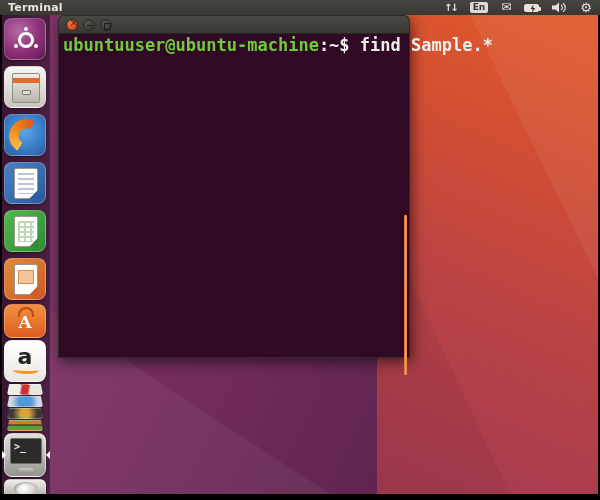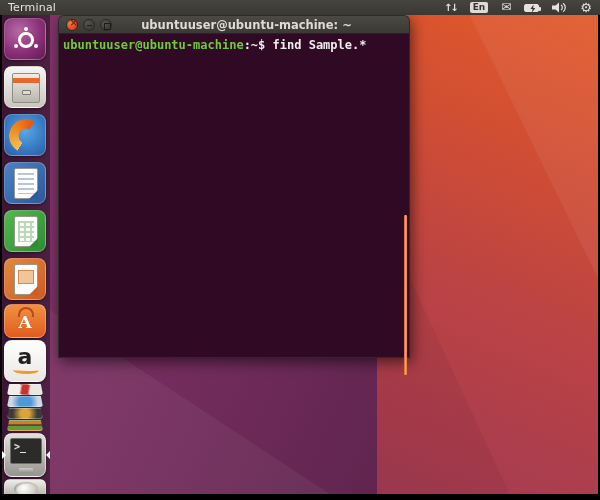--- a/index.html
+++ b/index.html
@@ -3,21 +3,21 @@
 <meta charset="utf-8">
 <style>
   * { margin:0; padding:0; box-sizing:border-box; }
   html,body { width:600px; height:500px; }
   body { background:#000; font-family:"DejaVu Sans", "Liberation Sans", sans-serif; overflow:hidden; position:relative; }
 
   
   .topbar { position:absolute; left:0; top:0; width:600px; height:15px;
     background:linear-gradient(#45443f,#393833); display:flex; align-items:center;
     padding:0 8px; z-index:50; }
-  .topbar .apptitle { color:#e8e4dc; font-size:11px; font-weight:normal; letter-spacing:.2px; }
+  .topbar .apptitle { color:#e8e4dc; font-size:11px; font-weight:bold; letter-spacing:.2px; }
   .indicators { margin-left:auto; display:flex; align-items:center; gap:13px; }
   .ind { color:#e6e2da; font-size:11px; line-height:15px; display:flex; align-items:center; }
   .arrows { font-weight:bold; font-size:10px; letter-spacing:-2px; }
   .enbox { background:#dedbd6; color:#36352f; font-size:9px; font-weight:bold;
     padding:0 3px; border-radius:2px; height:11px; line-height:11px; }
   .mailglyph { font-size:12px; }
   .battery { width:15px; height:8px; border:1px solid #e6e2da; border-radius:2px;
     background:#e6e2da; position:relative; }
   .battery::after { content:""; position:absolute; right:-3px; top:2px; width:2px; height:4px;
     background:#e6e2da; border-radius:0 1px 1px 0; }
@@ -135,21 +135,21 @@
   .wbtn.close::after { content:"×"; position:absolute; left:2.5px; top:-2.5px; color:#7a2605;
     font-size:10px; font-weight:bold; }
   .wbtn.min, .wbtn.max { background:radial-gradient(circle at 35% 30%, #55544f, #3c3b37 70%); }
   .wbtn.min::after { content:""; position:absolute; left:3px; top:5px; width:5px; height:1px; background:#1e1d1a; }
   .wbtn.max::after { content:""; position:absolute; left:3px; top:3px; width:5px; height:5px;
     border:1px solid #1e1d1a; }
   .wtitle { color:#dfdbd3; font-size:11.5px; font-weight:bold; margin:0 auto;
     transform:translateX(-14px); white-space:nowrap; }
   .termbody { position:absolute; left:0; top:19px; width:100%; height:324px;
     background:#300a24; border:1px solid #2c2b27; border-top:none; padding:3px 0 0 4px; }
-  .tline { font-family:"DejaVu Sans Mono","Liberation Mono",monospace; font-size:12px;
+  .tline { font-family:"DejaVu Sans Mono","Liberation Mono",monospace; font-size:17px;
     font-weight:bold; line-height:16px; white-space:pre; }
   .tline .p { color:#6fca3d; }
   .tline .w, .tline.out { color:#eeeeec; }
   .tscroll { position:absolute; right:2px; top:181px; width:3px; height:160px;
     background:linear-gradient(90deg,#d4622a,#f5a968 55%,#e07a35); border-radius:1px; }
 </style>
 </head>
 <body>
 
 <div class="topbar">
@@ -237,20 +237,19 @@
     <div class="licon ic-trash">
       <span class="crumple"></span>
     </div>
   </div>
 
   <div class="termwin">
     <div class="titlebar">
       <span class="wbtn close"></span>
       <span class="wbtn min"></span>
       <span class="wbtn max"></span>
-      <span class="wtitle">ubuntuuser@ubuntu-machine: ~</span>
     </div>
     <div class="termbody">
       <div class="tline"><span class="p">ubuntuuser@ubuntu-machine</span><span class="w">:~$</span><span class="w"> find Sample.*</span></div>
       <div class="tscroll"></div>
     </div>
   </div>
 </div>
 
 </body></html>

